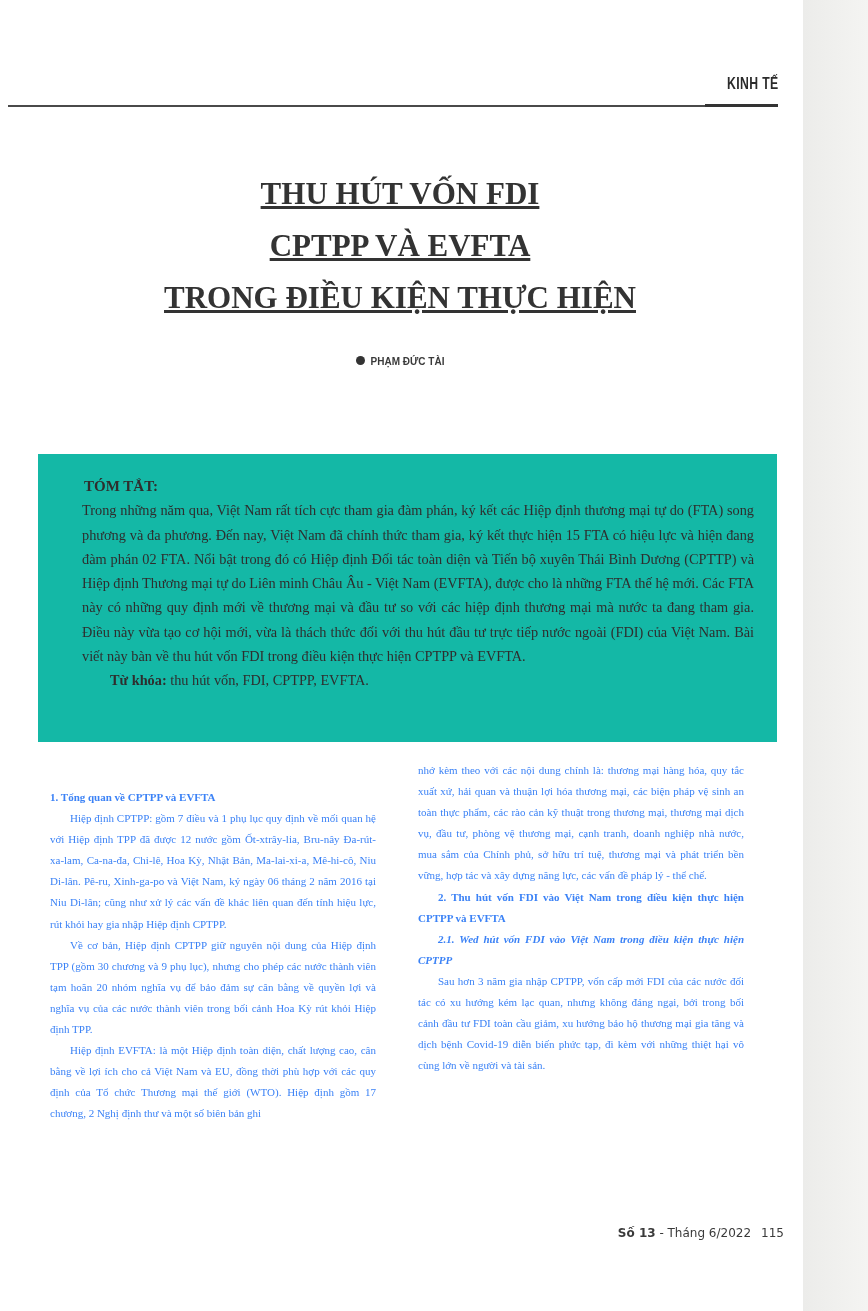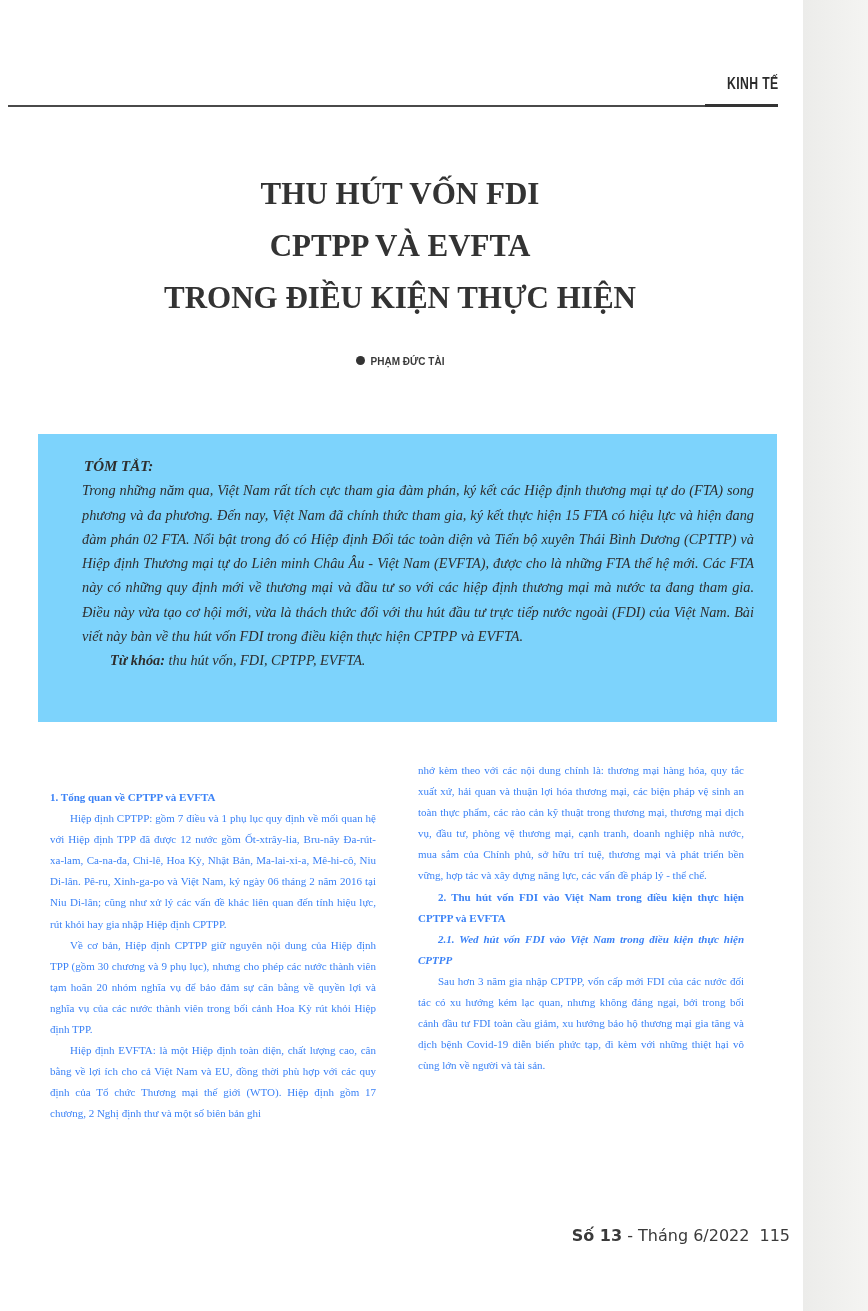--- a/index.html
+++ b/index.html
@@ -25,34 +25,34 @@
       background: #4a4a4a;
     }
     .header-rule-right {
       position: absolute; left: 705px; top: 104px; width: 73px; height: 3px;
       background: #333;
     }
     .title {
       position: absolute; left: 60px; top: 168px; width: 680px;
       text-align: center; font-weight: bold; font-size: 31px; line-height: 52px;
       color: #333;
+      text-decoration: underline;
     }
     .author {
       position: absolute; left: 0; top: 356px; width: 800px; text-align: center;
       font-family: "Liberation Sans", "DejaVu Sans", sans-serif;
       font-weight: bold; font-size: 10px; color: #3a3a3a;
     }
     .author .bullet {
       display: inline-block; width: 9px; height: 9px; border-radius: 50%;
       background: #333; margin-right: 6px; vertical-align: 0px;
     }
     .abstract-box {
-      position: absolute; left: 38px; top: 434px; width: 739px; height: 288px;
-      background: #7dd3fc;
-      font-style: italic;
+      position: absolute; left: 38px; top: 454px; width: 739px; height: 288px;
+      background: #14b8a6;
     }
     .abstract-inner {
       position: absolute; left: 44px; top: 20px; width: 672px;
       font-size: 14.3px; line-height: 24.3px; color: #2e2e2e;
       text-align: justify;
     }
     .abstract-head { font-weight: bold; font-size: 15px; margin-left: 2px; }
     .abstract-text { text-indent: 0; margin: 0; }
     .abstract-keywords b { font-weight: bold; margin-left: 28px; }
     .col {
@@ -61,23 +61,23 @@
       text-align: justify;
     }
     .col-left { left: 50px; }
     .col-right { left: 418px; top: 760px; }
     .col p { margin: 0; text-indent: 20px; }
     .col .h1 { font-weight: bold; text-indent: 0; }
     .col .h2 { font-weight: bold; text-indent: 20px; }
     .col .h3 { font-weight: bold; font-style: italic; text-indent: 20px; }
     .col p.noindent { text-indent: 0; }
     .footer {
-      position: absolute; right: 78px; top: 1226px;
+      position: absolute; right: 84px; top: 1226px;
       font-family: "DejaVu Sans", "Liberation Sans", sans-serif;
-      font-size: 16px; color: #3a3a3a;
+      font-size: 12px; color: #3a3a3a;
     }
     .footer b { font-weight: bold; }
     .footer .page { margin-left: 10px; }
   </style>
 </head>
 <body>
 
 <div class="gutter"></div>
 
 <div class="section-label">KINH TẾ</div>

